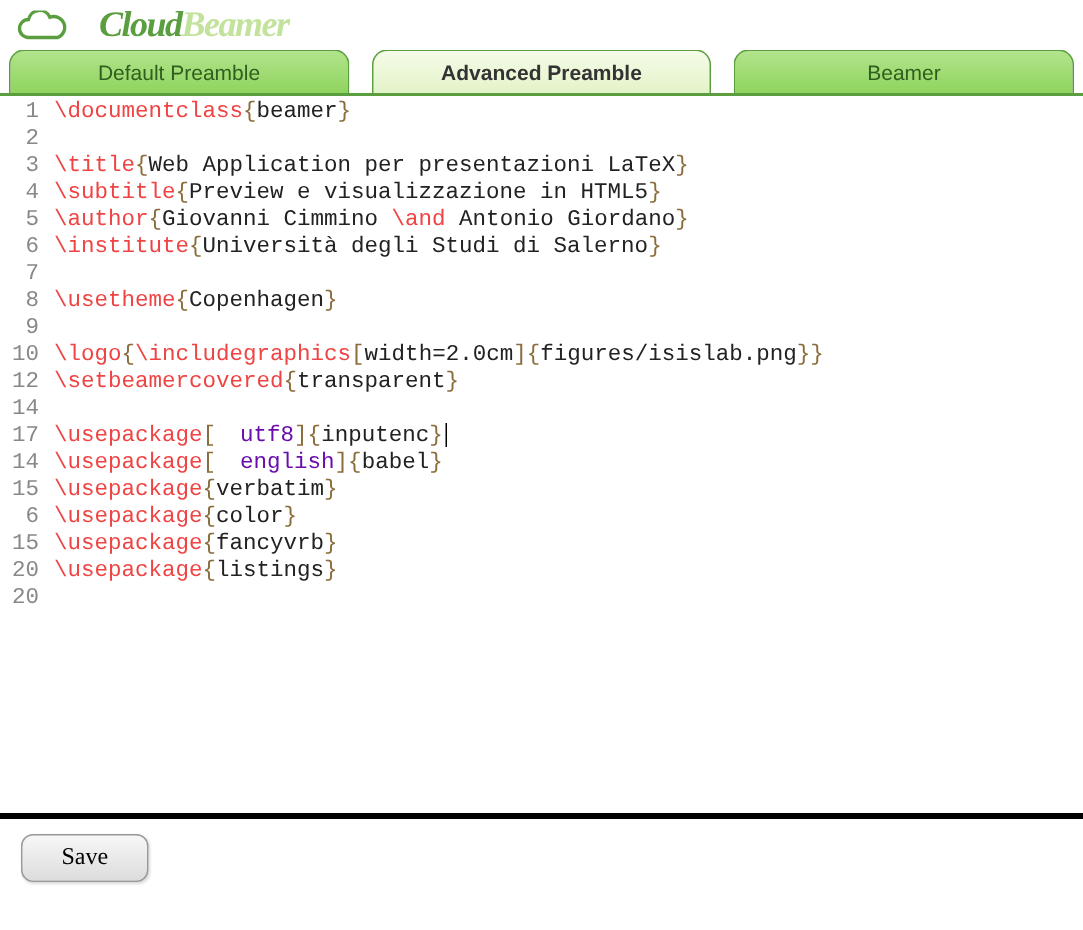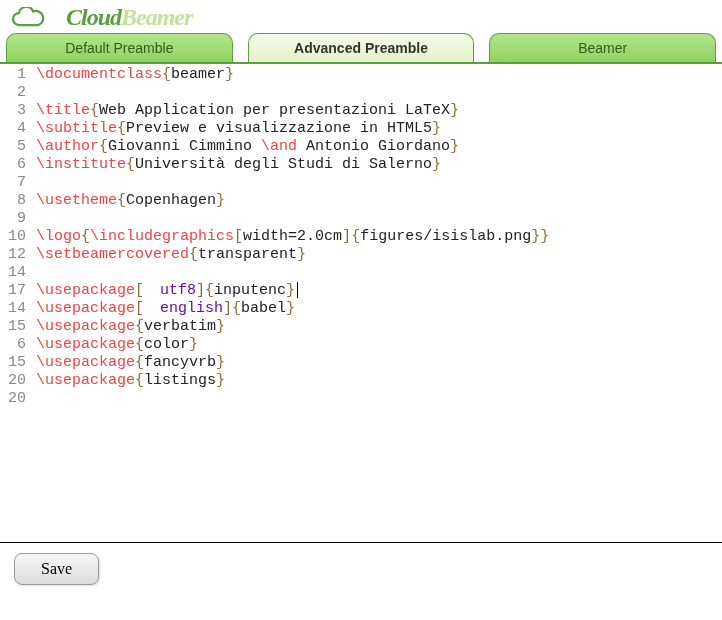--- a/index.html
+++ b/index.html
@@ -44,21 +44,21 @@
 .gutter { width: 32px; text-align: right; padding: 2px 6px 2px 0; color: #888; user-select: none; }
 .gutter div { height: 18px; }
 .code { padding: 2px 4px; white-space: pre; position: relative; }
 .code div { height: 18px; }
 .cmd { color: #ef4444; }
 .brkt { color: #8a6d3b; }
 .opt { color: #6a0dad; margin-left: 16px; }
 .txt { color: #222; }
 .cursor { display: inline-block; width: 1px; height: 16px; background: #000; vertical-align: middle; margin-left: 2px; }
 
-.footer { border-top: 1px solid #000000; padding: 10px 14px; }
+.footer { border-top: 4px solid #000000; padding: 10px 14px; }
 .save-btn {
   padding: 6px 26px;
   font-size: 16px;
   font-family: "Comic Sans MS", cursive;
   background: linear-gradient(#f7f7f7, #dcdcdc);
   border: 1px solid #999;
   border-radius: 8px;
   cursor: pointer;
   box-shadow: 1px 1px 2px rgba(0,0,0,0.15);
 }

